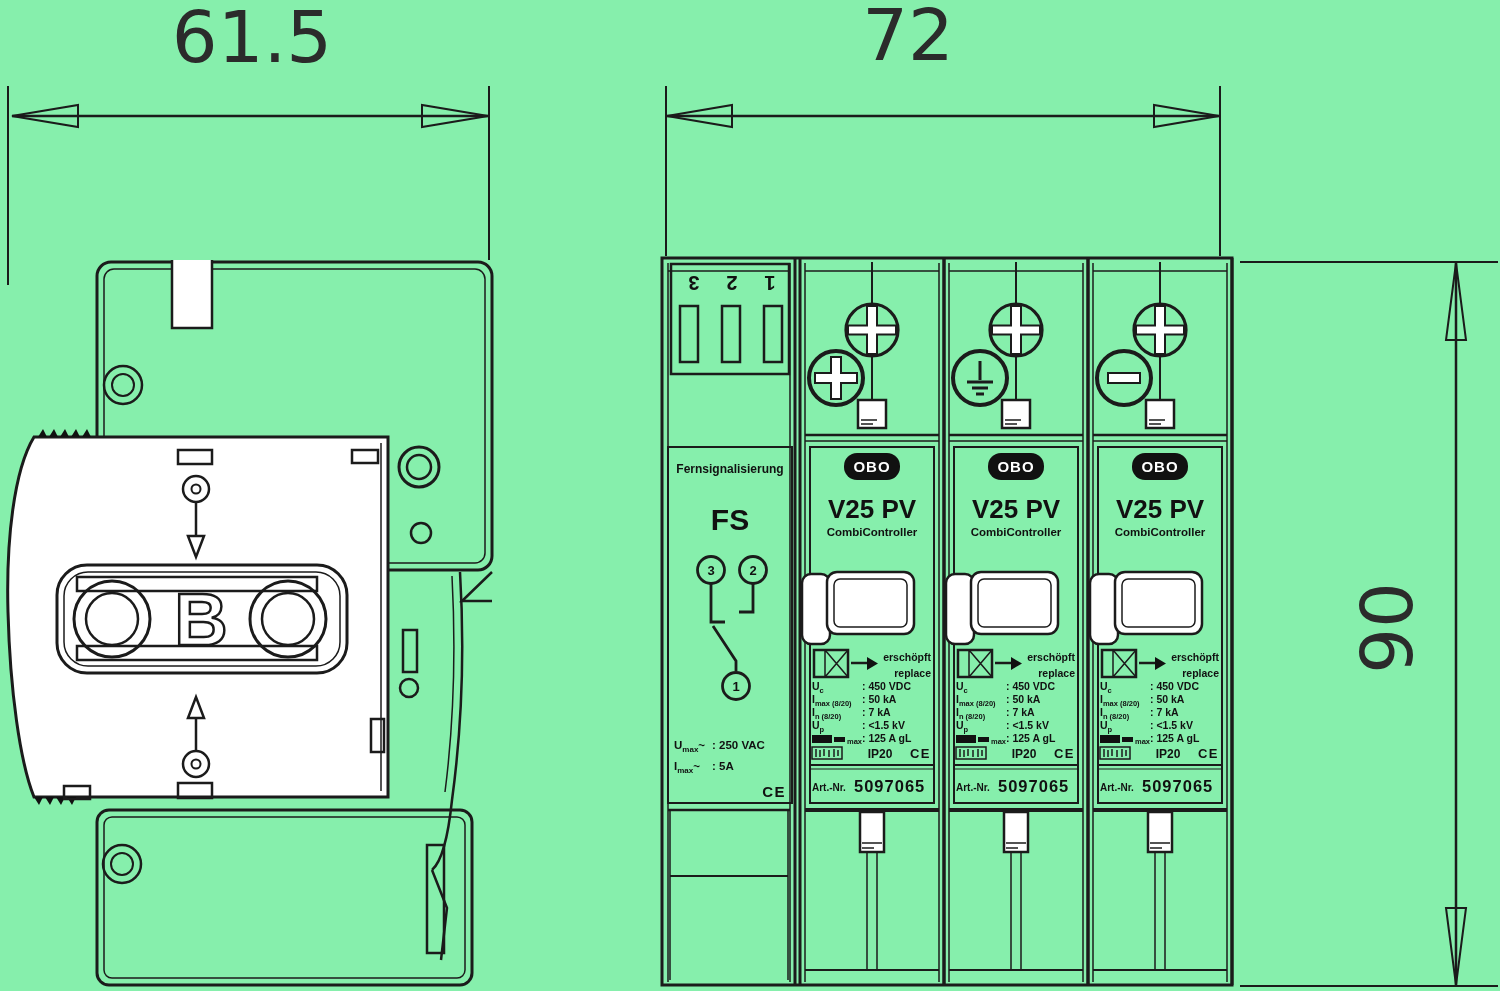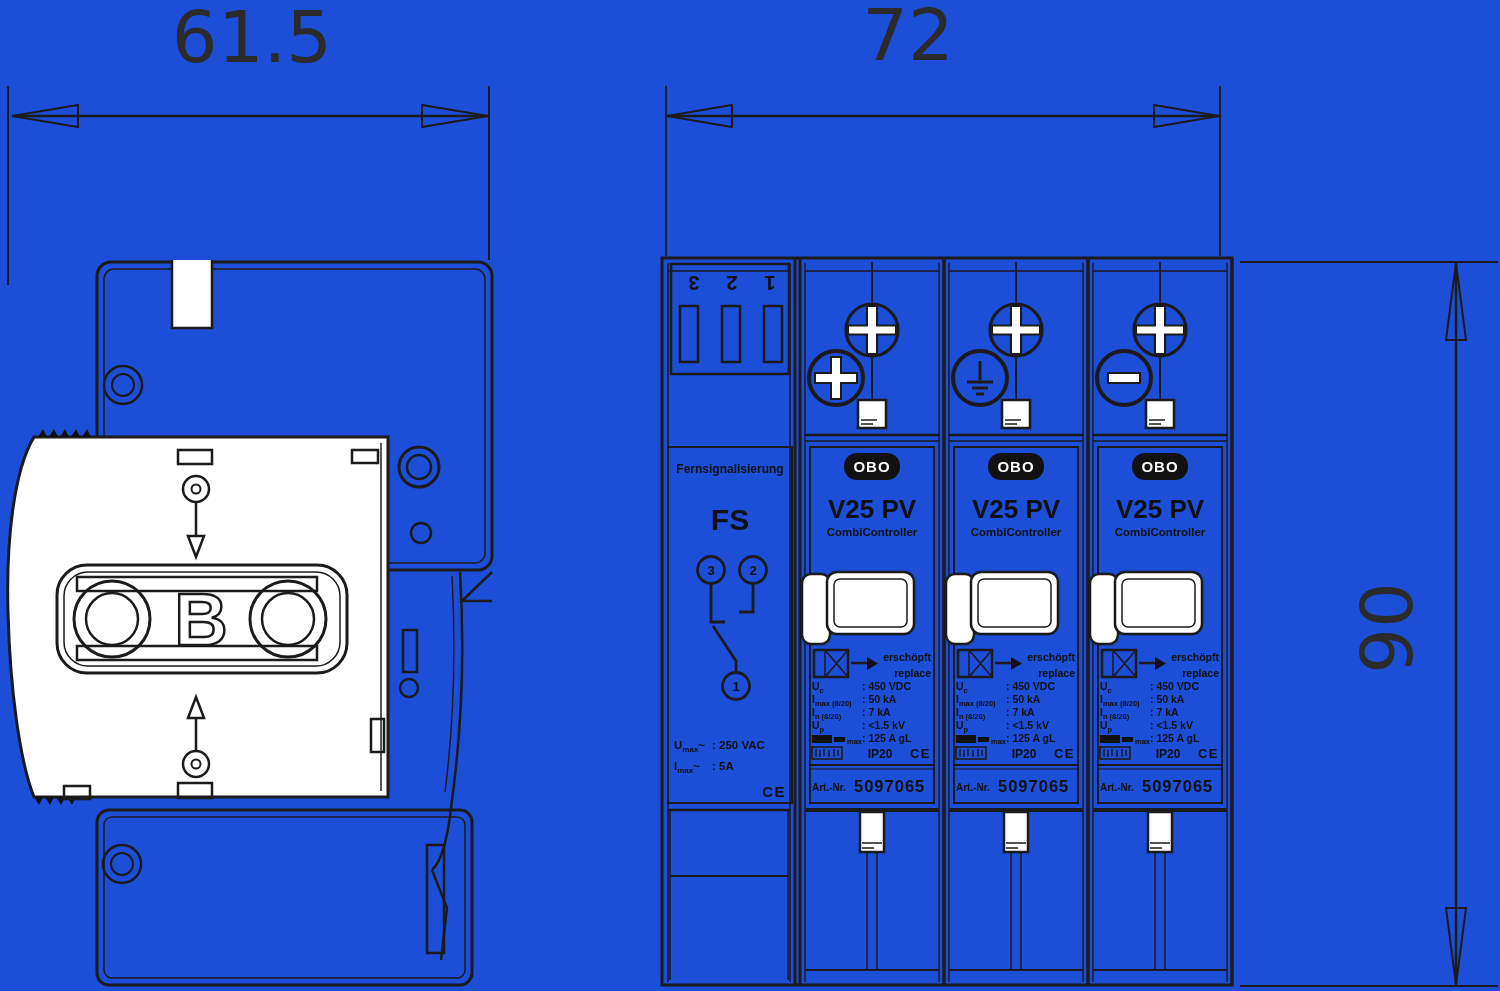--- a/index.html
+++ b/index.html
@@ -1,16 +1,16 @@
 <!DOCTYPE html>
 <html><head>
 <meta charset="utf-8">
 <style>
   html,body{margin:0;padding:0;background:#ffffff;}
-  .canvas{width:1500px;height:991px;position:relative;background:#1d4ed8;}
+  .canvas{width:1500px;height:991px;position:relative;background:#86efac;}
   .ink{stroke:#1b1b1b;fill:none;stroke-linecap:butt;stroke-linejoin:miter;}
   .w1{stroke-width:1.2}.w15{stroke-width:1.5}.w2{stroke-width:2}.w25{stroke-width:2.5}
   .w3{stroke-width:3}.w32{stroke-width:3.2}.w4{stroke-width:4}
   .fillw{fill:#ffffff}
   .blk{fill:#111111;stroke:none}
   .dimtext{font-family:"DejaVu Sans",sans-serif;font-size:72px;fill:#2b2b2b;}
   .lbl{font-family:"Liberation Sans",sans-serif;font-weight:700;fill:#111111;}
   .xbold{font-weight:800;}
   .logo-txt{font-family:"Liberation Sans",sans-serif;font-weight:800;fill:#ffffff;letter-spacing:1px;}
   .outline-letter{fill:#ffffff;stroke:#1b1b1b;stroke-width:2.5;font-family:"Liberation Sans",sans-serif;font-weight:700;}

